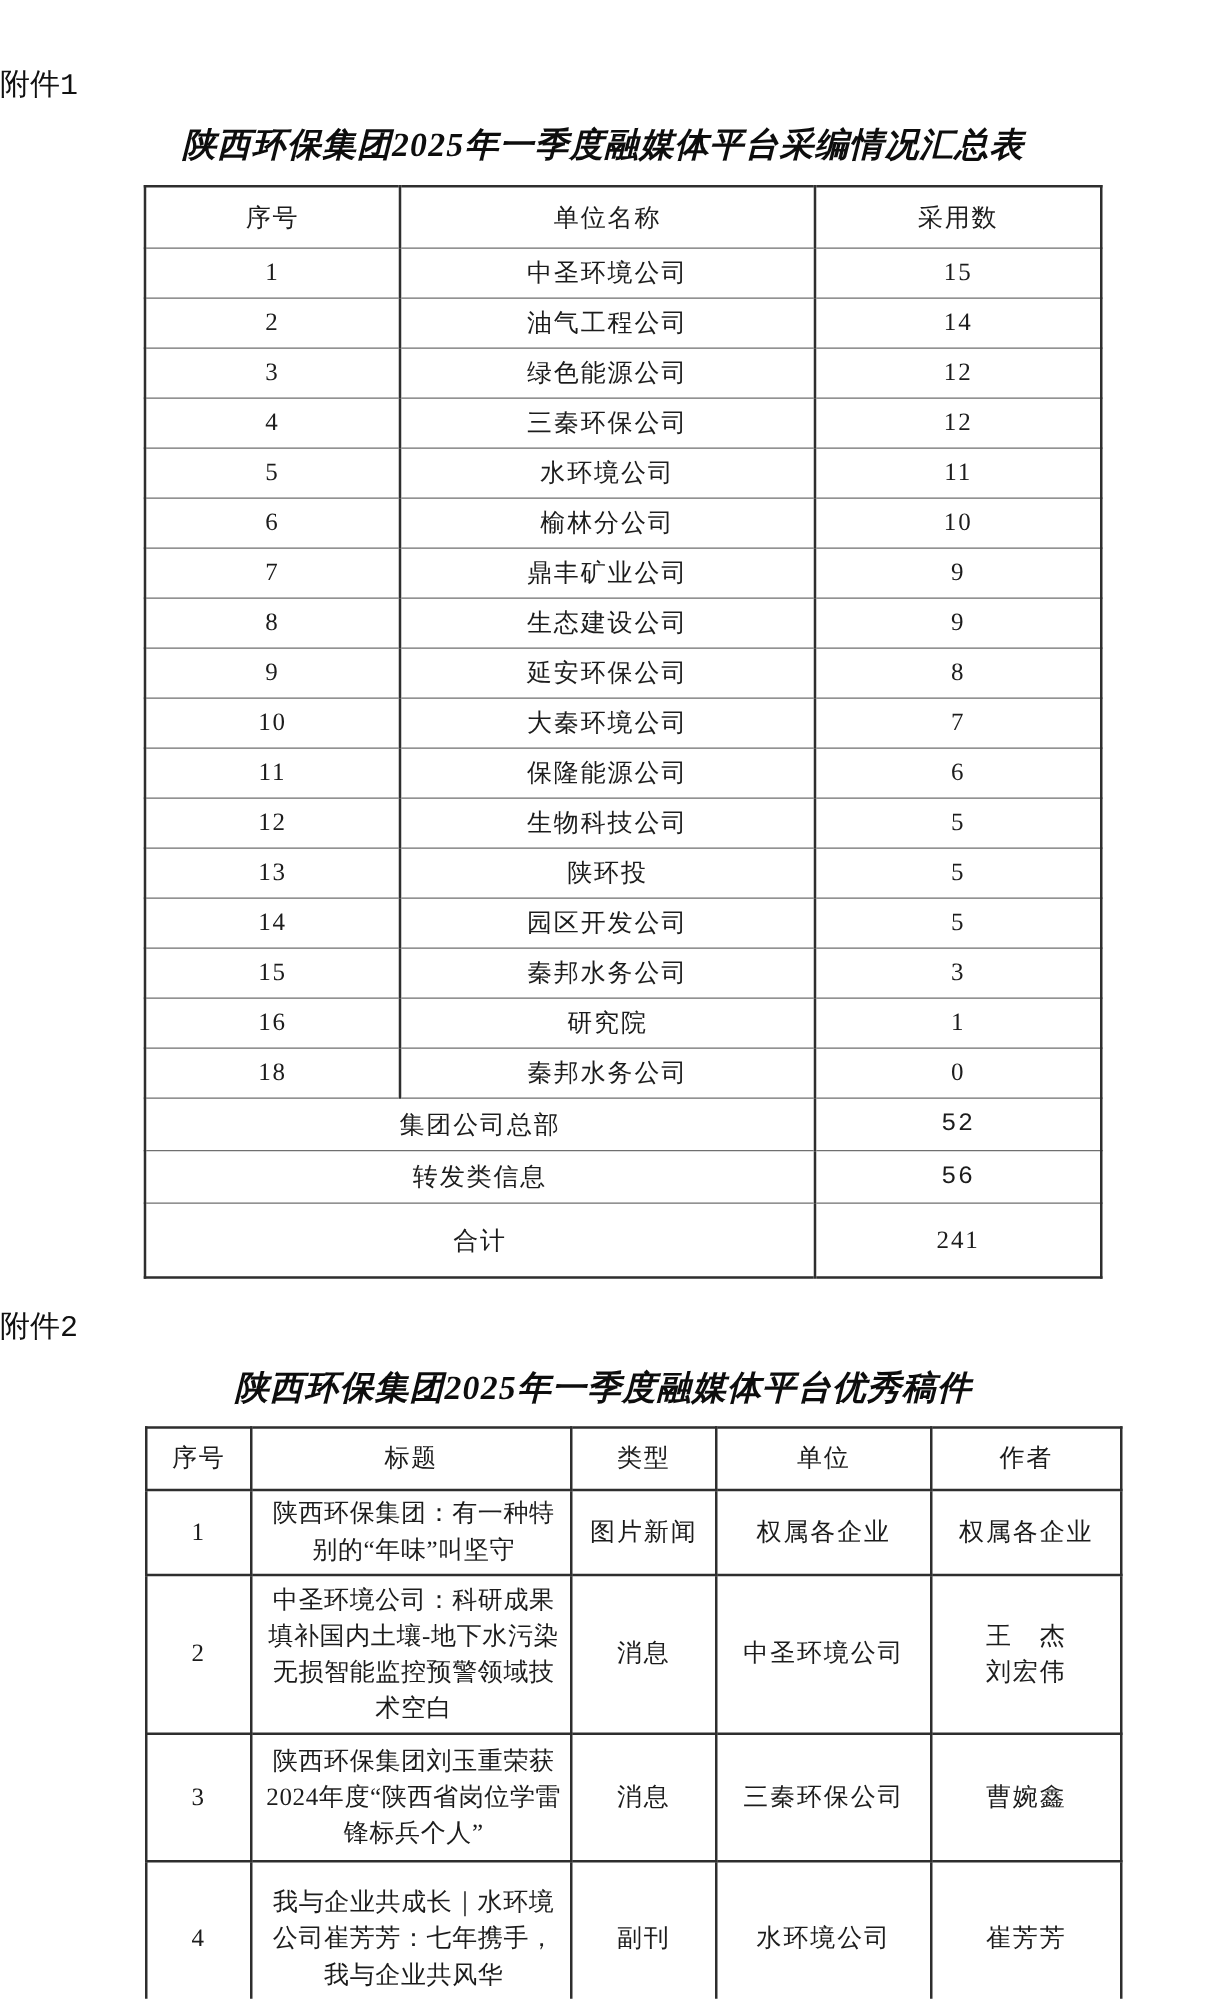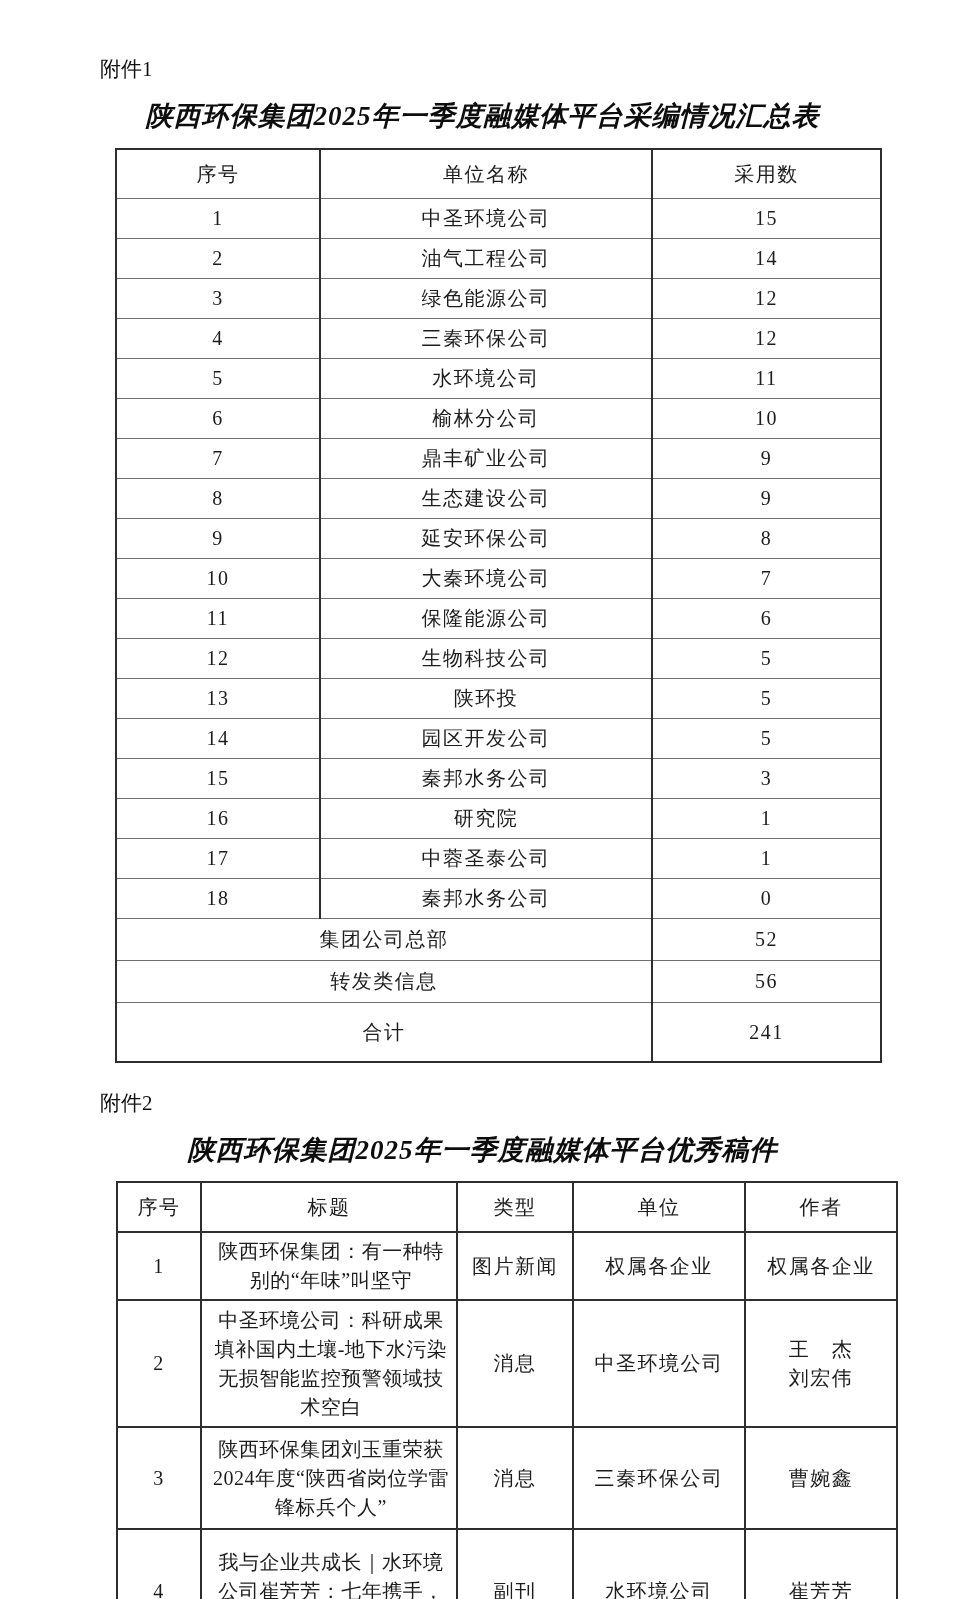--- a/index.html
+++ b/index.html
@@ -13,25 +13,24 @@
     position: relative;
     font-family: "Liberation Serif", "DejaVu Serif", serif;
     color: #1c1c1c;
     overflow: hidden;
   }
   .page {
     width: 965px;
     height: 1599px;
   }
   .attach-label {
-    font-family: Liberation Serif, serif;
-    font-size: 21px;
+    font-family: Liberation Mono, monospace;
+    font-size: 24px;
     line-height: 25px;
     color: #111;
-    margin-left: 100px;
   }
   .attach-label.first {
     padding-top: 57px;
   }
   .attach-label.second {
     margin-top: 28px;
   }
   .doc-title {
     font-size: 27px;
     font-weight: bold;
@@ -62,21 +61,21 @@
     border: 2px solid #2e2e2e;
   }
   #t1 td {
     border-left: 2px solid #2e2e2e;
     border-top: 1px solid #6f6f6f;
   }
   #t1 tr:first-child td { border-top: none; }
   #t1 td:first-child { border-left: none; }
   #t1 tr.head td { height: 44px; }
   #t1 tr.data td { height: 35px; }
-  #t1 tr.sum td { height: 37px; }
+  #t1 tr.sum td { height: 37px; font-family: Liberation Mono, monospace; }
   #t1 tr.total td { height: 54px; }
   
   #t2 {
     margin: 12px 0 0 116px;
     width: 740px;
     border: 2px solid #2e2e2e;
   }
   #t2 td {
     border: 2px solid #2e2e2e;
     line-height: 29px;
@@ -184,25 +183,20 @@
       <td>15</td>
       <td>秦邦水务公司</td>
       <td>3</td>
     </tr>
     <tr class="data">
       <td>16</td>
       <td>研究院</td>
       <td>1</td>
     </tr>
     <tr class="data">
-      <td>17</td>
-      <td>中蓉圣泰公司</td>
-      <td>1</td>
-    </tr>
-    <tr class="data">
       <td>18</td>
       <td>秦邦水务公司</td>
       <td>0</td>
     </tr>
     <tr class="sum">
       <td colspan="2">集团公司总部</td>
       <td>52</td>
     </tr>
     <tr class="sum">
       <td colspan="2">转发类信息</td>

